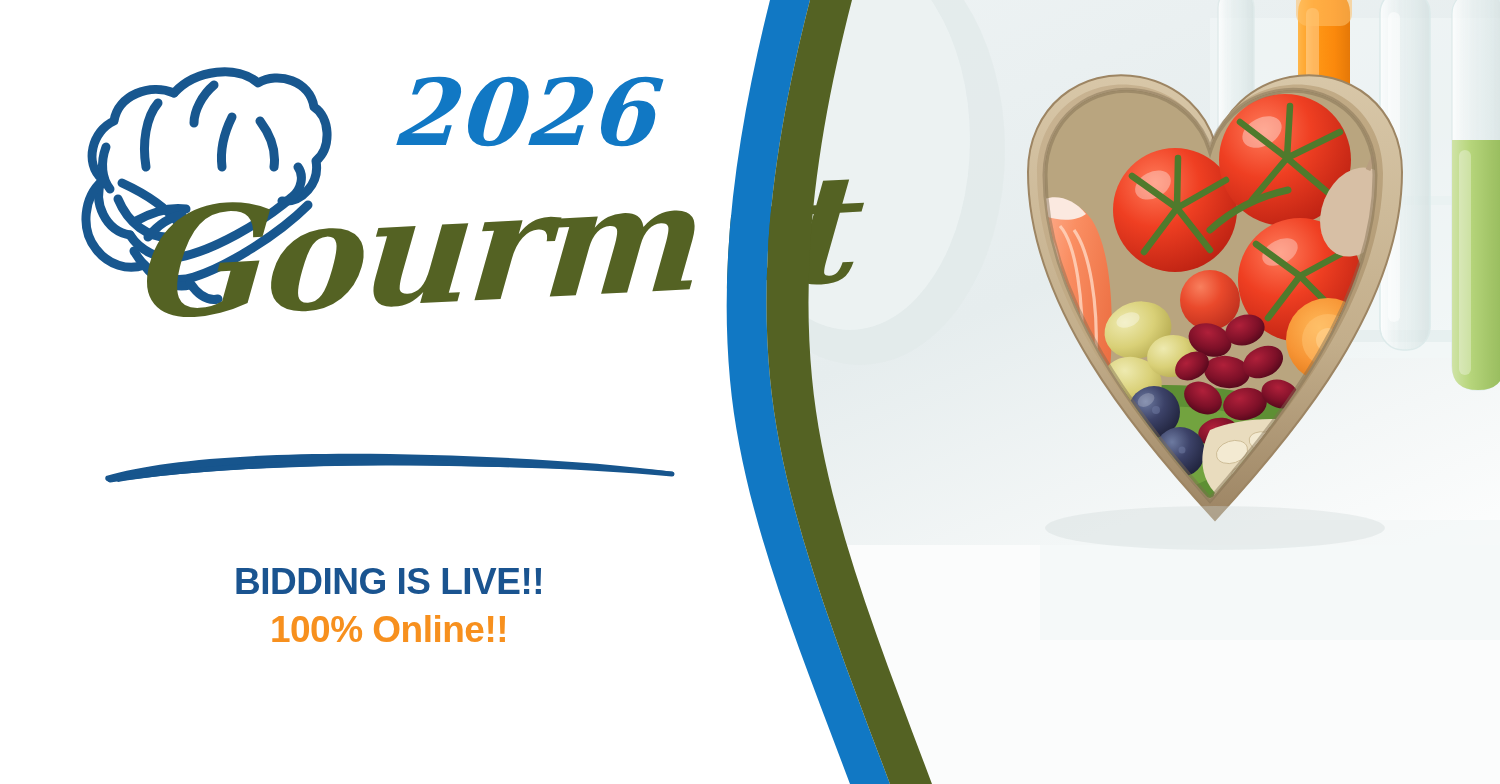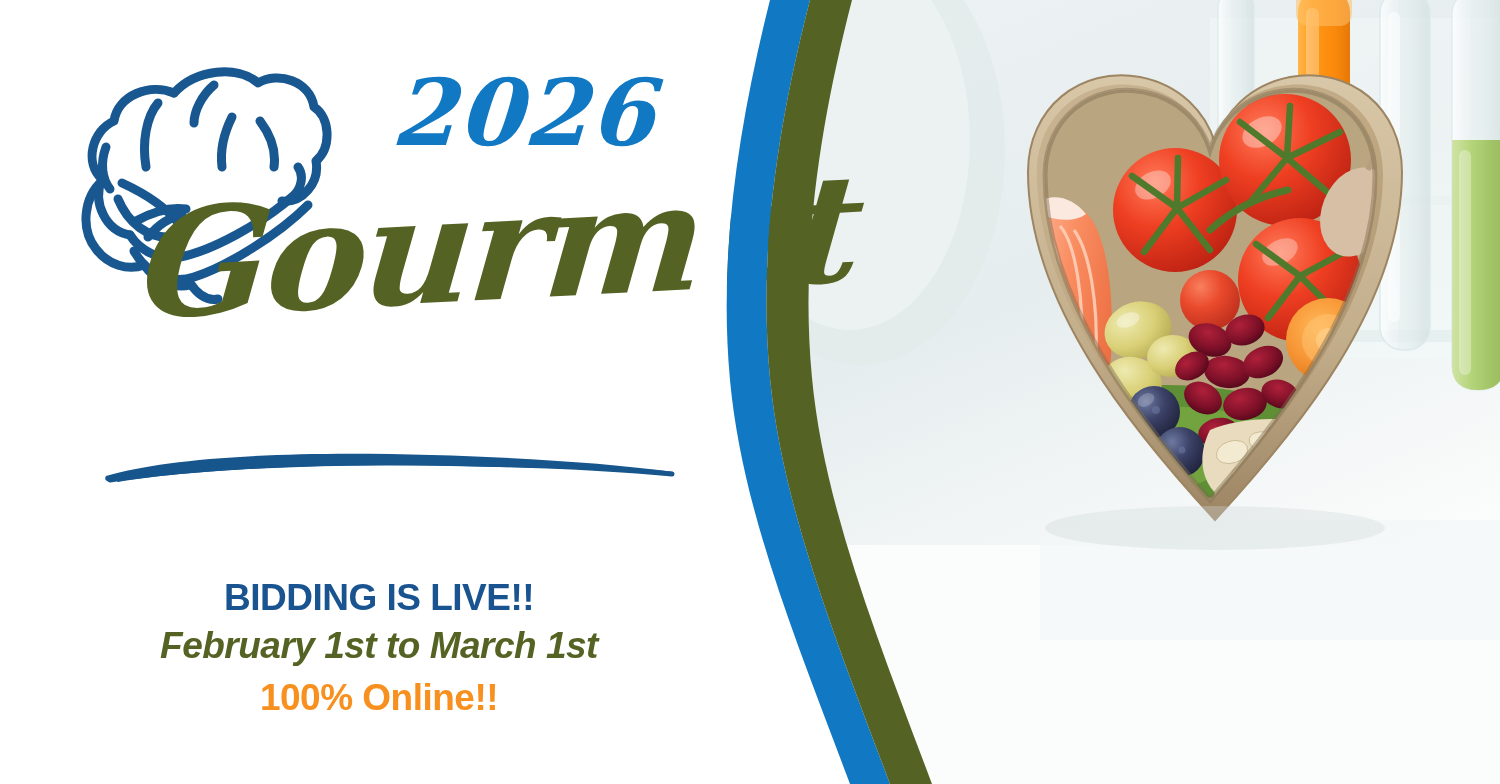--- a/index.html
+++ b/index.html
@@ -80,24 +80,23 @@
 
   
   #brush-underline {
     position:absolute; left:100px; top:432px;
     width:580px; height:60px;
   }
   #brush-underline svg { width:100%; height:100%; display:block; }
 
   
   #tagline {
-    position:absolute; left:1px; top:560px;
+    position:absolute; left:11px; top:560px;
     width:756px;
     text-align:center;
-    margin-top:16px;
   }
   .tag-line { white-space:nowrap; }
   #tag-bidding {
     font-size:37px;
     line-height:44px;
     font-weight:bold;
     color:#1A5490;
     letter-spacing:-0.5px;
   }
   #tag-dates {
@@ -435,21 +434,20 @@
                  C500,38 400,34 290,33 C160,32 62,38 10,50
                  C6,50 4,47 6,44 Z" fill="#17558D"></path>
         <path d="M14,46 C80,34 190,27 300,28 C410,29 500,34 566,42
                  C492,37 398,33 298,33 C188,33 82,39 18,50 Z" fill="#17558D"></path>
         <path d="M10,48 C90,36 200,30 310,31 C420,32 510,36 572,42" stroke="#17558D" stroke-width="5" fill="none" stroke-linecap="round"></path>
       </svg>
     </div>
 
     <div id="tagline">
       <div id="tag-bidding" class="tag-line">BIDDING IS LIVE!!</div>
-      <div id="tag-dates" class="tag-line">February 1st to March 1st</div>
       <div id="tag-online" class="tag-line">100% Online!!</div>
     </div>
   </div>
 
   <div id="wave-divider">
     <svg viewBox="0 0 260 784" preserveAspectRatio="none">
 
       <path d="M0,0 L70,0 C40,120 18,250 30,380
                C42,510 96,640 150,784 L0,784 Z" fill="#ffffff"></path>
 

